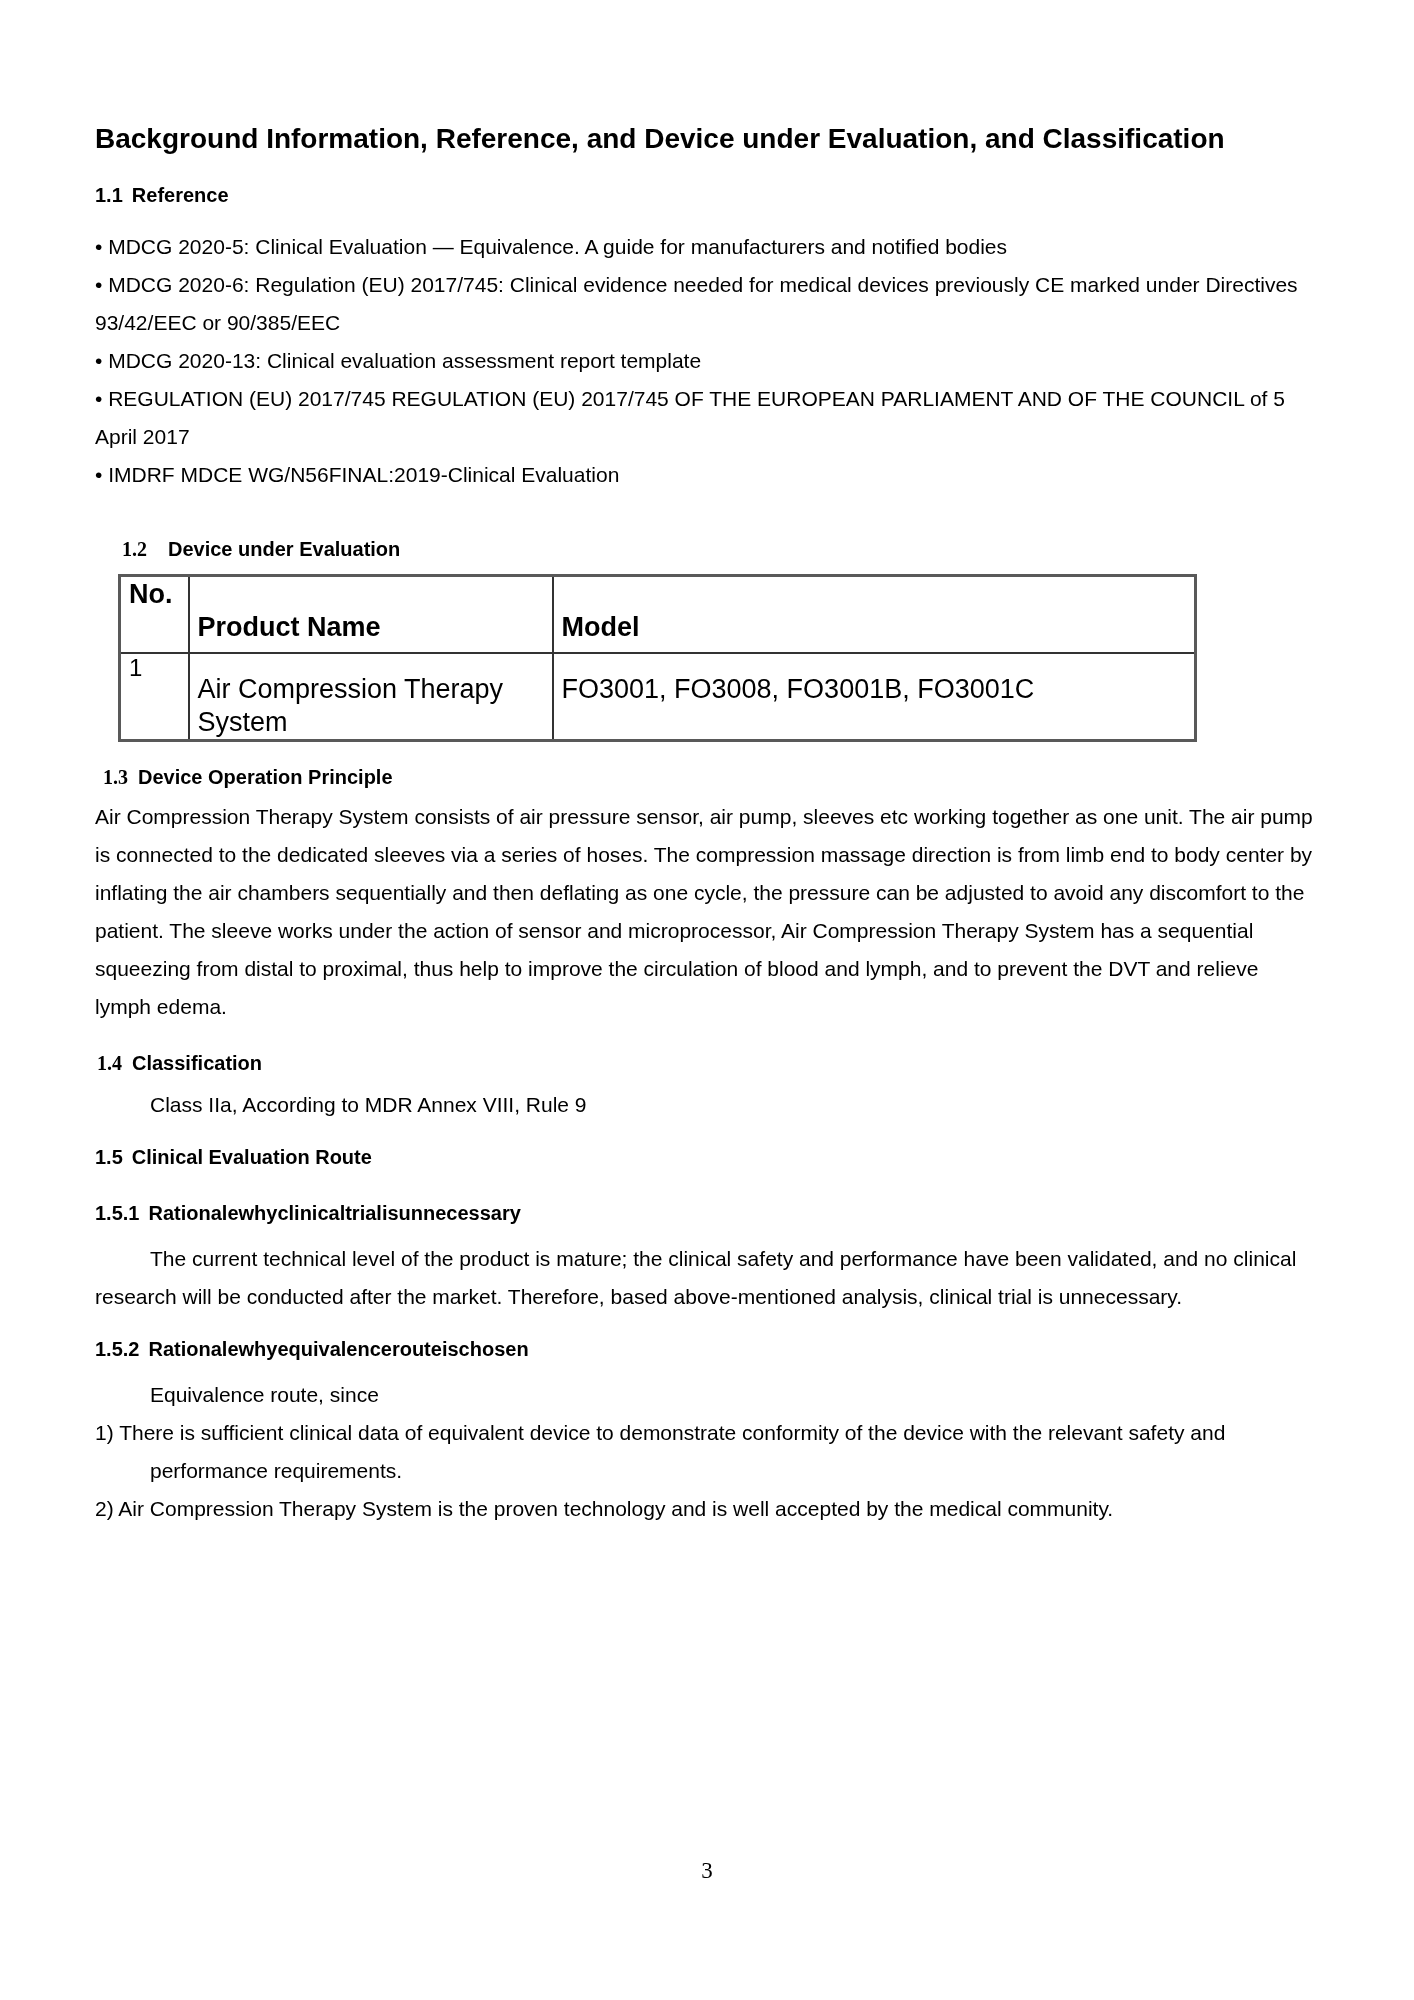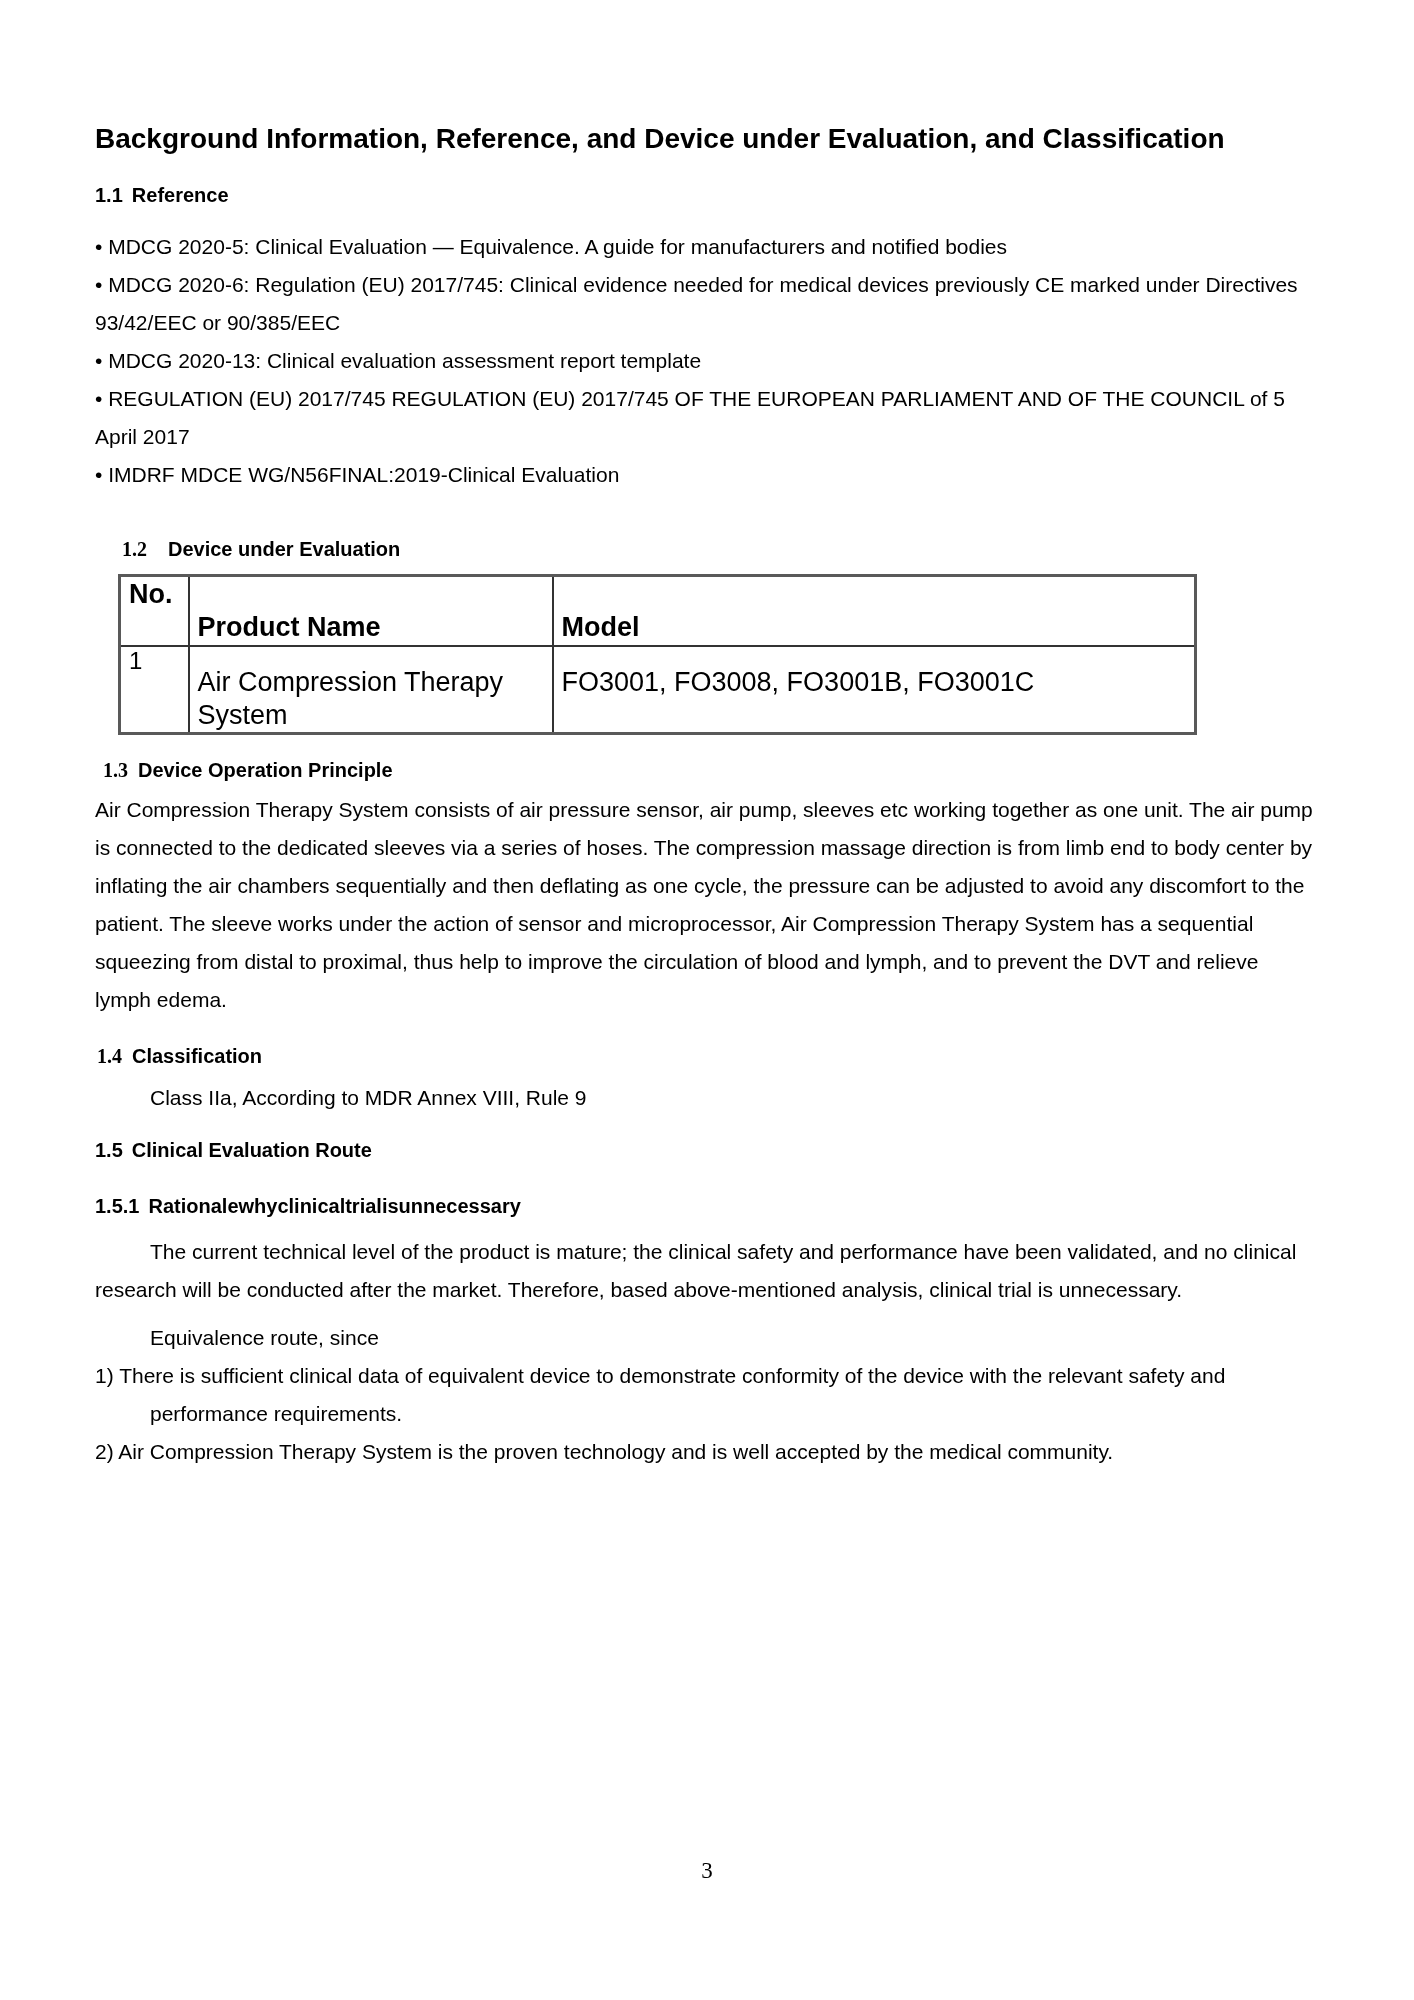--- a/index.html
+++ b/index.html
@@ -68,21 +68,21 @@
     border: 2px solid #333333;
     text-align: left;
     font-weight: normal;
     padding: 0 8px;
     overflow: hidden;
   }
   .device-table thead th {
     font-weight: bold;
     height: 64px;
     vertical-align: bottom;
-    padding-bottom: 2px;
+    padding-bottom: 9px;
   }
   .device-table thead th.th-no {
     vertical-align: top;
     padding-top: 2px;
   }
   .device-table tbody td {
     height: 54px;
     vertical-align: top;
     line-height: 33px;
     padding-top: 19px;
@@ -173,20 +173,23 @@
   <div class="heading sans-num h-15">
     <span class="num">1.5</span><span>Clinical Evaluation Route</span>
   </div>
 
   <div class="heading sans-num h-151">
     <span class="num">1.5.1</span><span>Rationalewhyclinicaltrialisunnecessary</span>
   </div>
 
   <div class="body-text para-151 indent-first">The current technical level of the product is mature; the clinical safety and performance have been validated, and no clinical research will be conducted after the market. Therefore, based above-mentioned analysis, clinical trial is unnecessary.</div>
 
+  <div class="heading sans-num h-152">
+    <span class="num">1.5.2</span><span>Rationalewhyequivalencerouteischosen</span>
+  </div>
 
   <div class="body-text equiv-intro indent-first">Equivalence route, since</div>
 
   <div class="body-text">
     <div class="equiv-item">1) There is sufficient clinical data of equivalent device to demonstrate conformity of the device with the relevant safety and performance requirements.</div>
     <div class="equiv-item">2) Air Compression Therapy System is the proven technology and is well accepted by the medical community.</div>
   </div>
 
   <div class="page-number">3</div>
 

